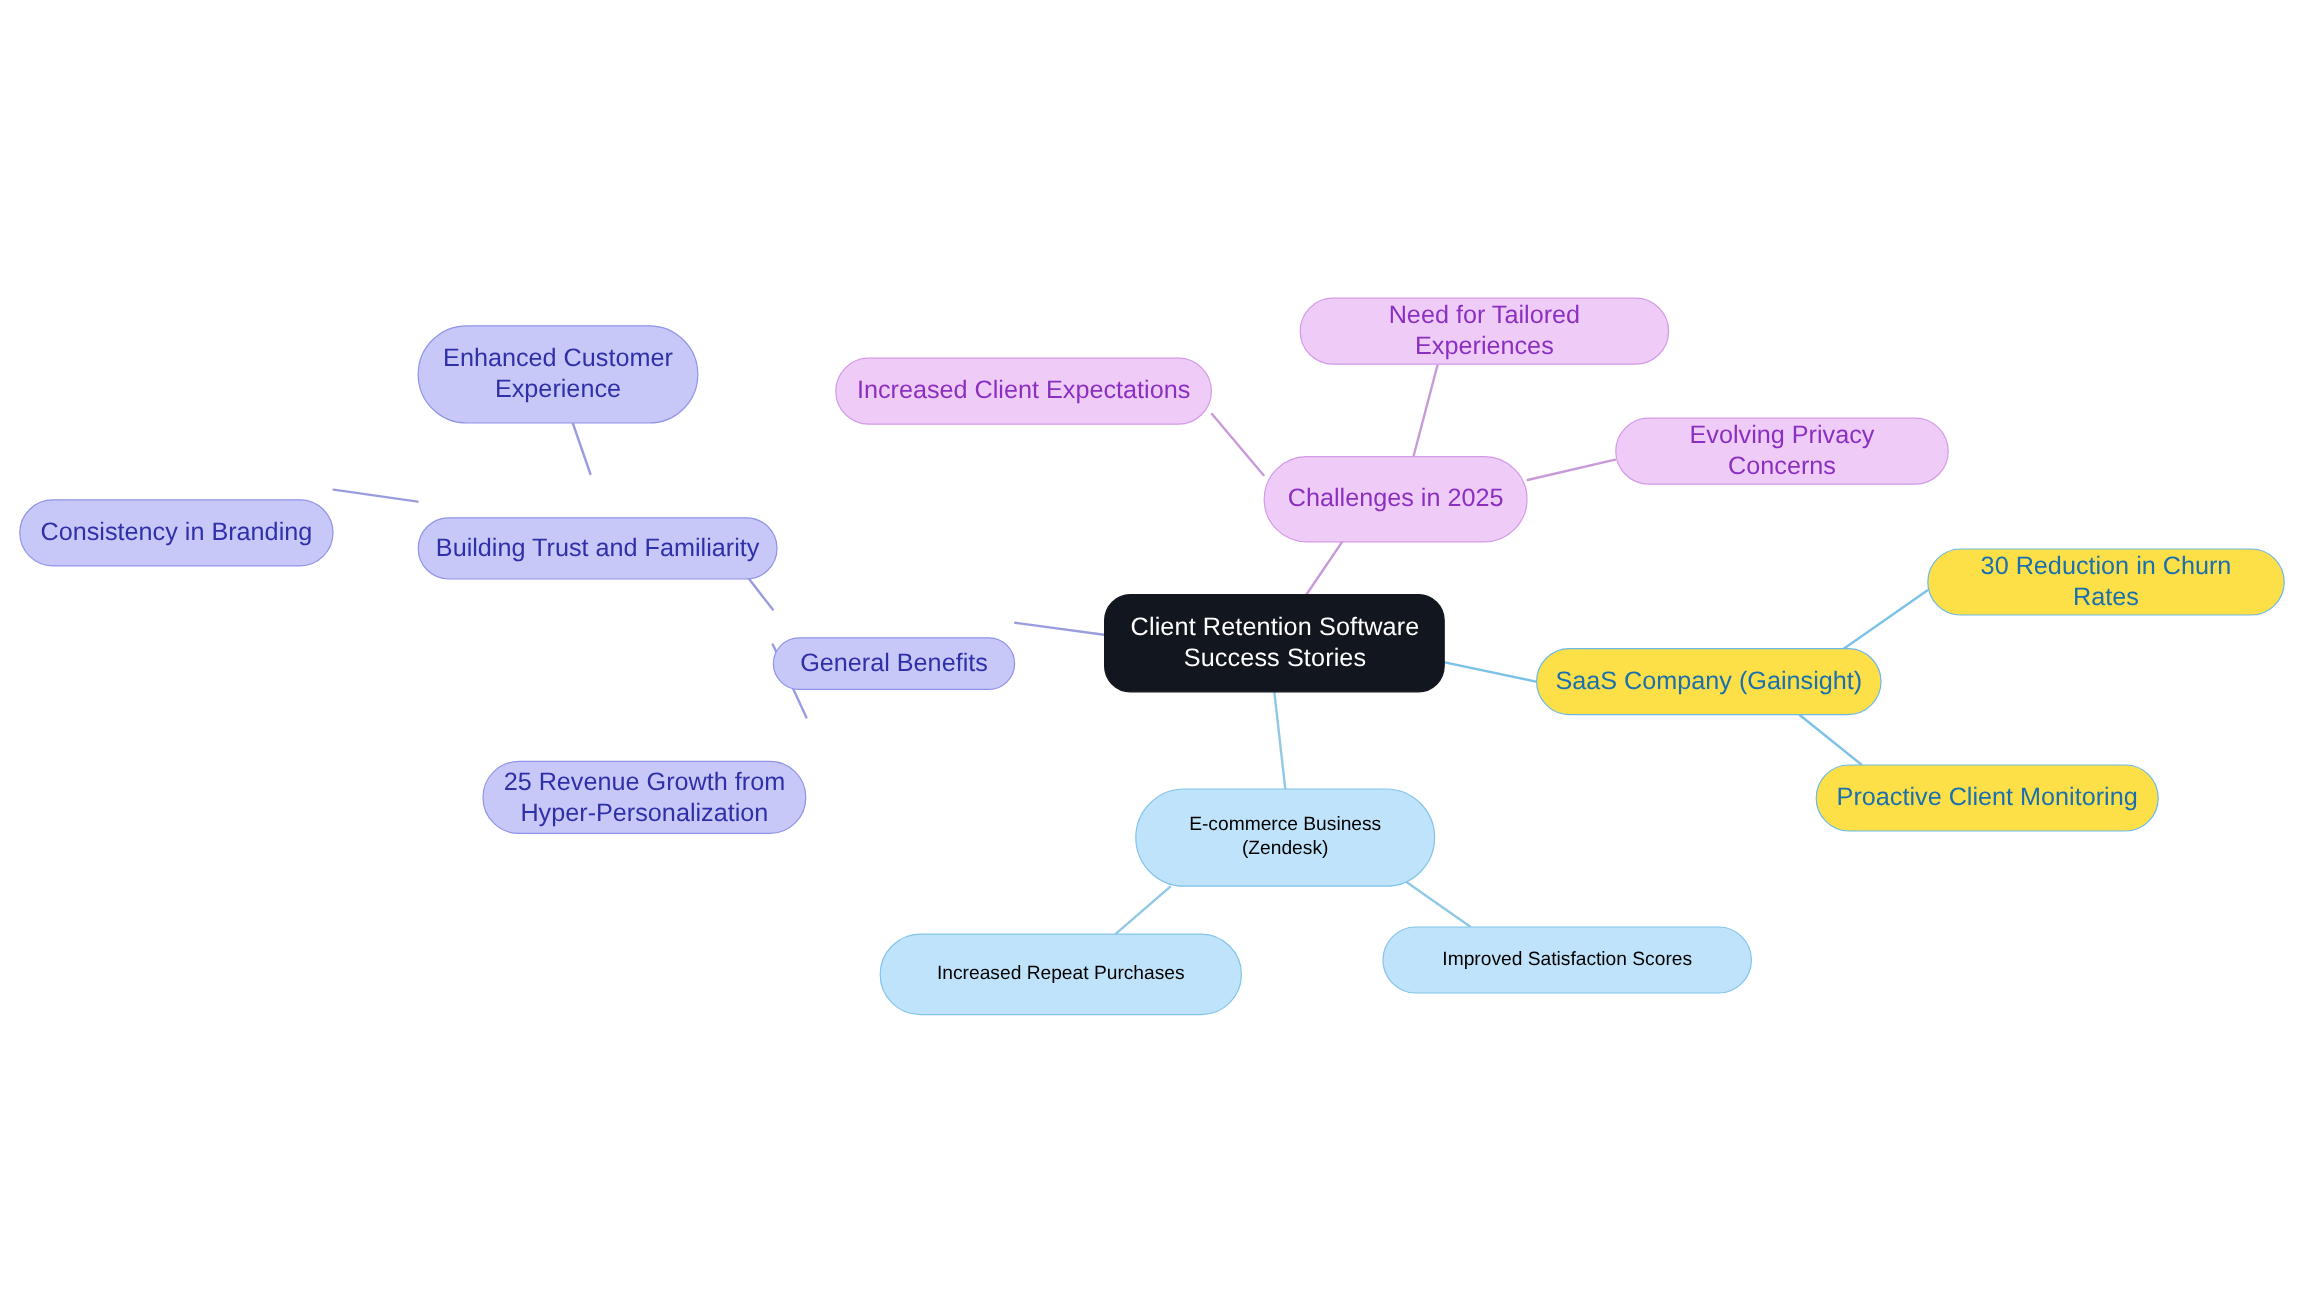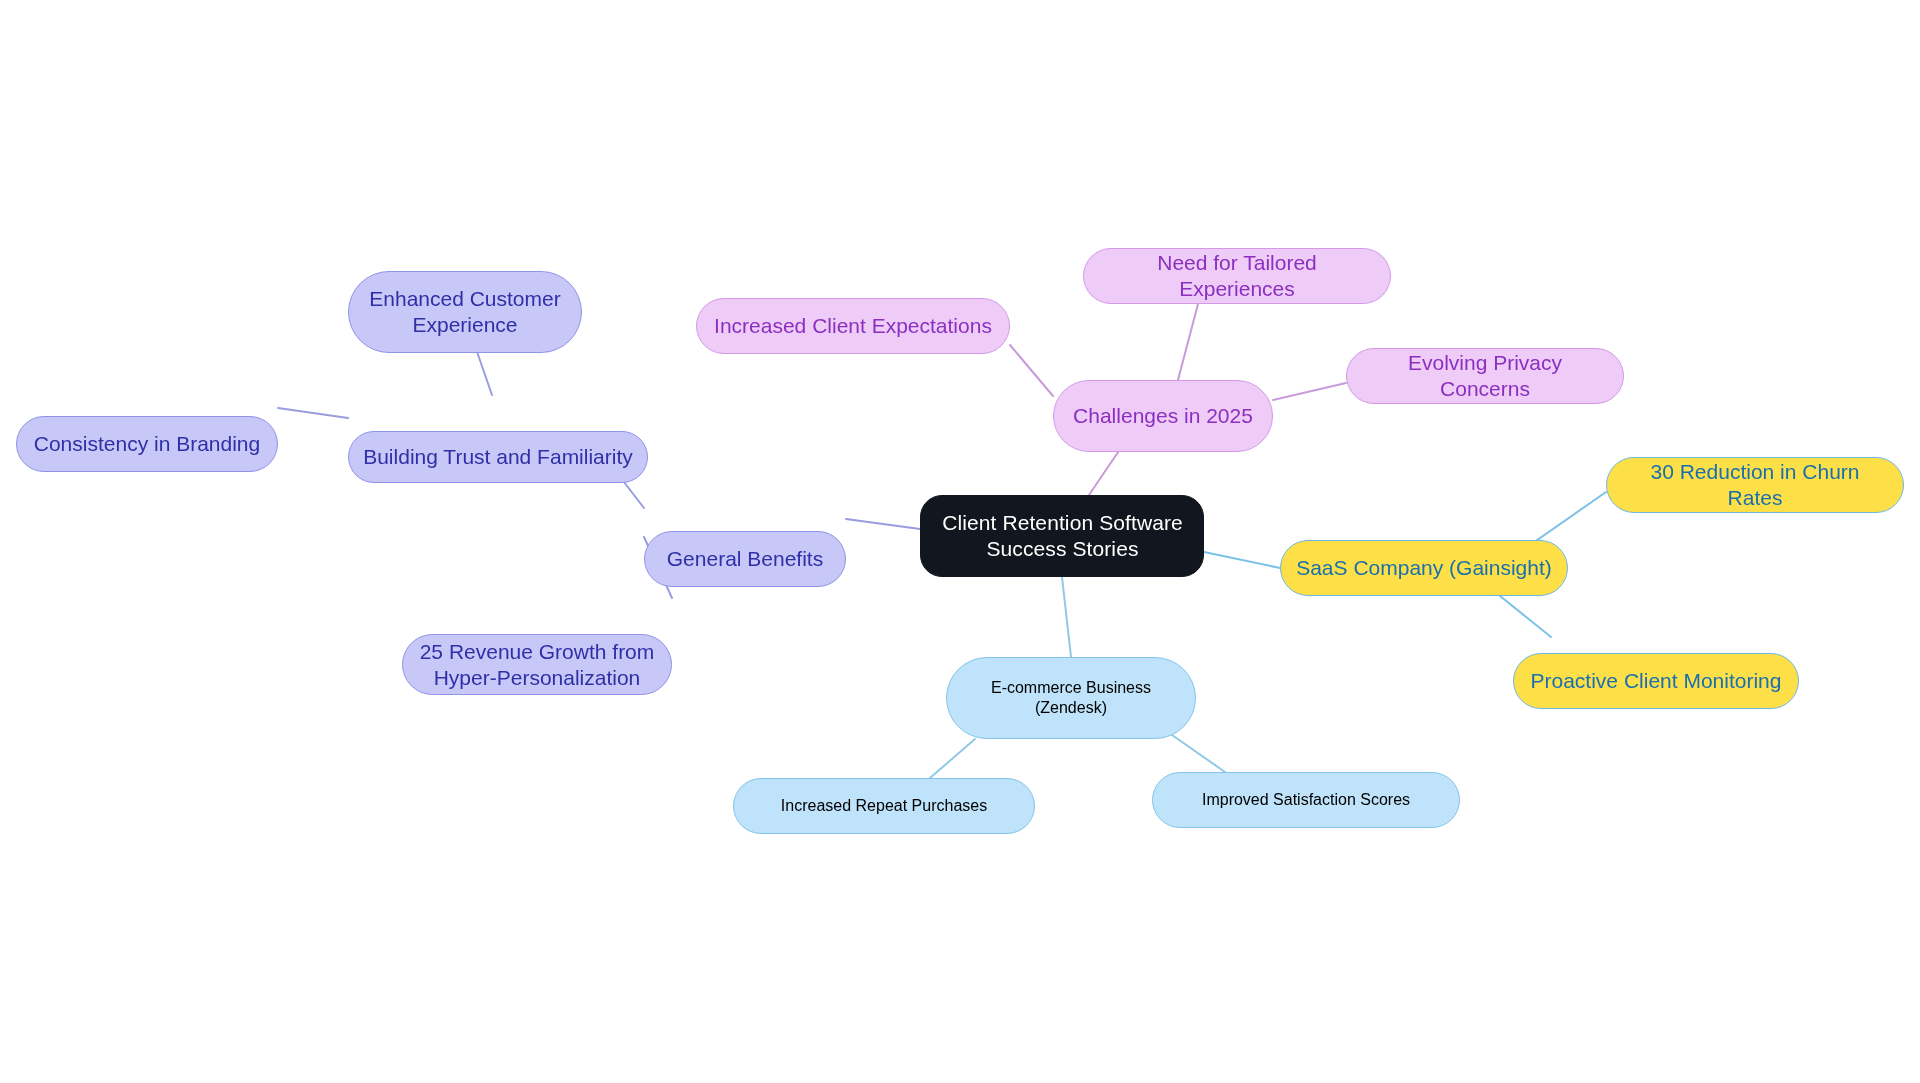--- a/index.html
+++ b/index.html
@@ -93,32 +93,32 @@
       <line x1="1178" y1="380" x2="1198" y2="304" stroke="#c99ada" stroke-width="2" stroke-linecap="round"></line>
       <line x1="1273" y1="400" x2="1346" y2="383" stroke="#c99ada" stroke-width="2" stroke-linecap="round"></line>
       <line x1="1520" y1="552" x2="1606" y2="492" stroke="#7cc2e8" stroke-width="2" stroke-linecap="round"></line>
       <line x1="1500" y1="596" x2="1551" y2="637" stroke="#7cc2e8" stroke-width="2" stroke-linecap="round"></line>
       <line x1="975" y1="739" x2="930" y2="778" stroke="#90c9e6" stroke-width="2" stroke-linecap="round"></line>
       <line x1="1172" y1="735" x2="1225" y2="772" stroke="#90c9e6" stroke-width="2" stroke-linecap="round"></line>
     </svg>
   <div id="nodes">
       <div class="node node-root" style="left: 920px; top: 495px; width: 284px; height: 82px;"><span>Client Retention Software
 Success Stories</span></div>
-      <div class="node node-purple" style="left: 644px; top: 495px; width: 202px; height: 56px;"><span>General Benefits</span></div>
+      <div class="node node-purple" style="left: 644px; top: 495px; width: 202px; height: 44px;"><span>General Benefits</span></div>
       <div class="node node-purple" style="left: 348px; top: 395px; width: 300px; height: 52px;"><span>Building Trust and Familiarity</span></div>
       <div class="node node-purple" style="left: 348px; top: 235px; width: 234px; height: 82px;"><span>Enhanced Customer
 Experience</span></div>
       <div class="node node-purple" style="left: 16px; top: 380px; width: 262px; height: 56px;"><span>Consistency in Branding</span></div>
       <div class="node node-purple" style="left: 402px; top: 598px; width: 270px; height: 61px;"><span>25 Revenue Growth from
 Hyper-Personalization</span></div>
       <div class="node node-pink" style="left: 1053px; top: 380px; width: 220px; height: 72px;"><span>Challenges in 2025</span></div>
       <div class="node node-pink" style="left: 696px; top: 298px; width: 314px; height: 56px;"><span>Increased Client Expectations</span></div>
       <div class="node node-pink" style="left: 1083px; top: 248px; width: 308px; height: 56px;"><span>Need for Tailored Experiences</span></div>
       <div class="node node-pink" style="left: 1346px; top: 348px; width: 278px; height: 56px;"><span>Evolving Privacy Concerns</span></div>
       <div class="node node-blue-strong" style="left: 1280px; top: 540px; width: 288px; height: 56px;"><span>SaaS Company  (Gainsight)</span></div>
       <div class="node node-blue-strong" style="left: 1606px; top: 457px; width: 298px; height: 56px;"><span>30 Reduction in Churn Rates</span></div>
-      <div class="node node-blue-strong" style="left: 1513px; top: 637px; width: 286px; height: 56px; margin-top: 16px;"><span>Proactive Client Monitoring</span></div>
+      <div class="node node-blue-strong" style="left: 1513px; top: 637px; width: 286px; height: 56px;"><span>Proactive Client Monitoring</span></div>
       <div class="node node-blue" style="left: 946px; top: 657px; width: 250px; height: 82px;"><span>E-commerce Business
 (Zendesk)</span></div>
-      <div class="node node-blue" style="left: 733px; top: 778px; width: 302px; height: 56px;"><span>Increased Repeat Purchases</span></div>
+      <div class="node node-blue" style="left: 733px; top: 778px; width: 302px; height: 68px;"><span>Increased Repeat Purchases</span></div>
       <div class="node node-blue" style="left: 1152px; top: 772px; width: 308px; height: 56px;"><span>Improved Satisfaction Scores</span></div>
     </div>
 </div>
 
 </body></html>

